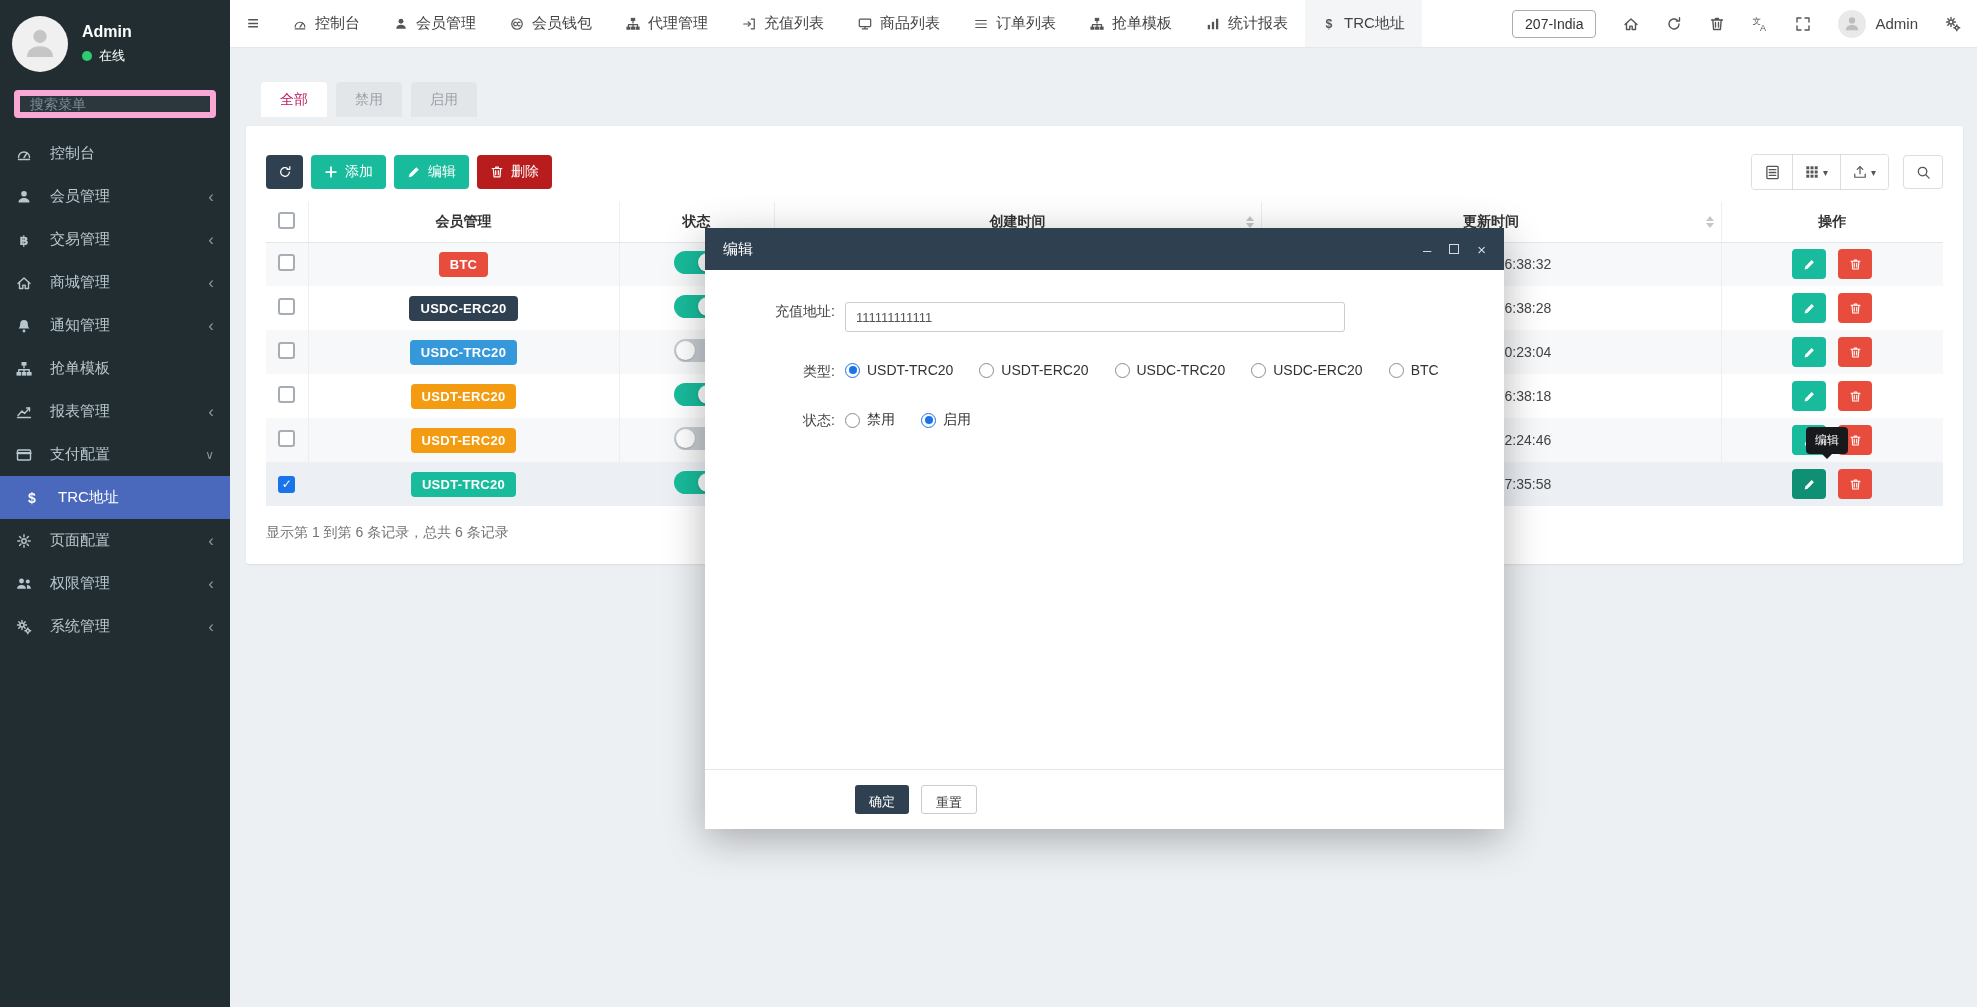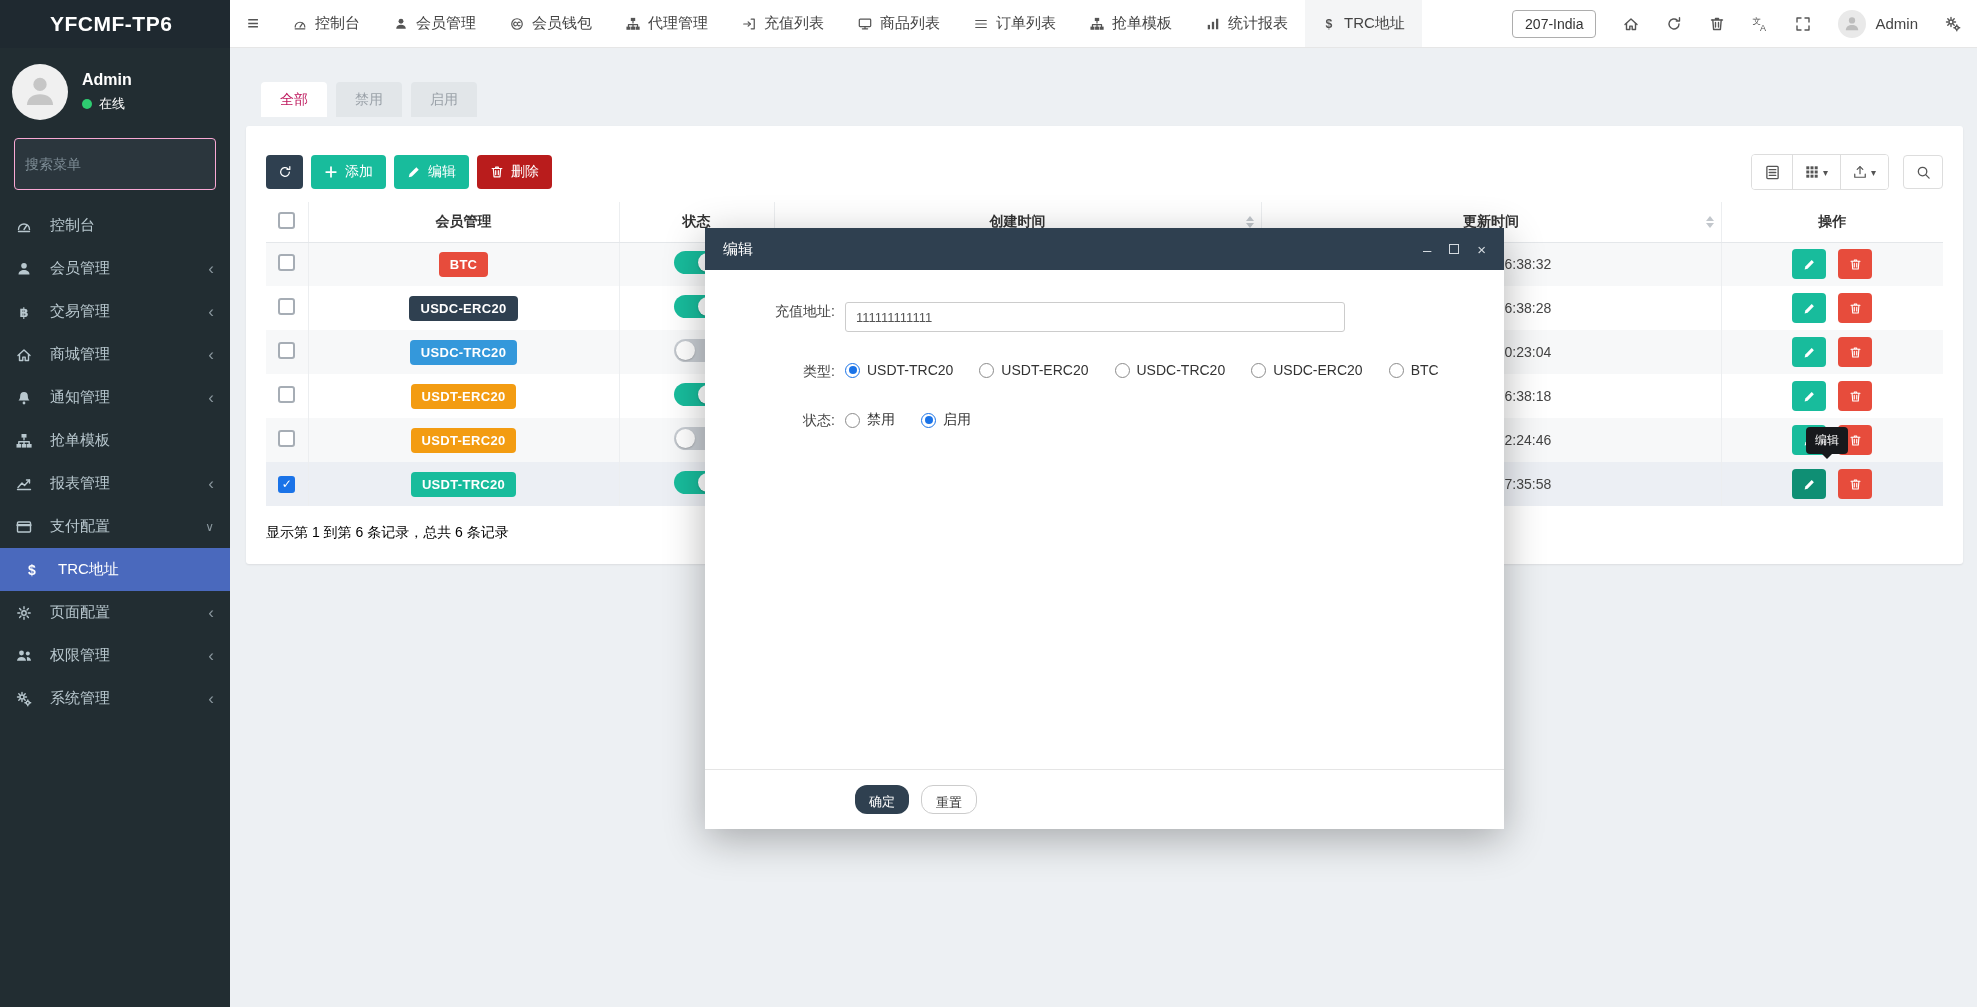--- a/index.html
+++ b/index.html
@@ -12,21 +12,21 @@
 
   
   .sidebar{position:absolute;left:0;top:0;width:230px;height:1007px;background:#222d32;color:#b8c7ce;z-index:5}
   .brand{height:48px;display:flex;align-items:center;padding-left:50px;background:#1f2930;color:#fff;font-size:21px;font-weight:bold;letter-spacing:.5px}
   .user-panel{display:flex;align-items:center;gap:14px;padding:16px 12px 10px 12px}
   .avatar-big{width:56px;height:56px;border-radius:50%;background:#f0f0f0;display:flex;align-items:center;justify-content:center;overflow:hidden}
   .avatar-big svg{width:38px;height:38px;color:#c6c6c6}
   .u-name{color:#fff;font-weight:bold;font-size:16px;margin-bottom:6px}
   .u-status{font-size:13px;color:#fff;display:flex;align-items:center;gap:7px}
   .dot{width:10px;height:10px;border-radius:50%;background:#2ecc71;display:inline-block}
-  .side-search{margin:8px 14px 14px 14px;height:52px;background:#2b363d;border:1px solid #f9a8d4;border-radius:4px;display:flex;align-items:center;padding:0 10px}
+  .side-search{margin:8px 14px 14px 14px;height:28px;background:#2b363d;border:6px solid #f9a8d4;border-radius:4px;display:flex;align-items:center;padding:0 10px}
   .side-search input{flex:1;background:transparent;border:none;outline:none;color:#aebcc4;font-size:14px;font-family:inherit}
   .side-search input::placeholder{color:#7d8c95}
   .side-search .ic{color:#7d8c95;width:14px;height:14px}
   .side-nav{margin-top:6px}
   .side-item{height:43px;display:flex;align-items:center;padding:0 16px;font-size:15px;cursor:pointer}
   .side-item .s-icon{width:24px;margin-right:10px;display:flex;align-items:center;color:#b8c7ce}
   .side-item .s-label{flex:1}
   .side-item .s-chev{font-size:17px;color:#8a979e;line-height:1}
   .side-item .s-chev.down{font-size:12px}
   .side-item.active{background:#4a69bd;color:#fff}
@@ -86,40 +86,40 @@
   .toggle{width:45px;height:23px;border-radius:12px;background:#c8cdd3;display:inline-block;position:relative;cursor:pointer}
   .toggle::after{content:'';position:absolute;top:2px;left:2px;width:19px;height:19px;border-radius:50%;background:#fff;box-shadow:0 1px 2px rgba(0,0,0,.2)}
   .toggle.on{background:#18bc9c}
   .toggle.on::after{left:auto;right:2px}
   .tail{display:block;text-align:left;padding-left:243px;white-space:nowrap;color:#444}
   .op-btn{display:inline-flex;align-items:center;justify-content:center;width:34px;height:30px;border:none;border-radius:4px;color:#fff;cursor:pointer;margin:0 4px}
   .op-btn .ic{width:13px;height:13px}
   .op-edit{background:#18bc9c}
   .op-edit.darker{background:#0f8f74}
   .op-del{background:#e74c3c}
-  .summary{margin-top:18px;font-size:14px;color:#000000}
+  .summary{margin-top:18px;font-size:14px;color:#737373}
 
   
   .modal{position:absolute;left:705px;top:228px;width:799px;height:601px;background:#fff;z-index:50;box-shadow:0 10px 40px rgba(0,0,0,.3);border-radius:2px}
   .modal-header{height:42px;background:#2f4050;color:#fff;display:flex;align-items:center;padding:0 18px;font-size:15px}
   .win-controls{margin-left:auto;display:flex;align-items:center;gap:18px;color:#d5dbe0}
   .win-controls span{cursor:pointer;font-size:15px;line-height:1;display:flex;align-items:center}
   .win-max{width:10px;height:10px;border:1.5px solid #d5dbe0}
   .modal-body{padding:26px 0 0 0}
   .f-row{display:flex;align-items:flex-start;margin-bottom:24px}
   .f-label{width:140px;text-align:right;padding-right:10px;font-size:14px;color:#444;padding-top:7px}
   .f-ctrl{padding-top:6px}
   .txt-input{width:500px;height:30px;border:1px solid #ccc;border-radius:3px;padding:0 10px;font-size:13px;color:#555;outline:none;font-family:inherit}
   .radio-wrap{display:flex;flex-wrap:wrap;column-gap:26px;row-gap:9px;max-width:600px;padding-top:6px}
   .radio{display:inline-flex;align-items:center;gap:7px;font-size:14px;color:#333;cursor:pointer}
   .rdo{width:15px;height:15px;border-radius:50%;border:1px solid #8b8b8b;background:#fff;display:inline-block;position:relative}
   .rdo.on{border:1.5px solid #1a73e8}
   .rdo.on::after{content:'';position:absolute;inset:2.5px;border-radius:50%;background:#1a73e8}
   .modal-footer{position:absolute;left:0;right:0;bottom:0;height:60px;border-top:1px solid #e5e5e5;display:flex;align-items:center;padding-left:150px;gap:12px;background:#fff}
-  .m-btn{height:29px;padding:8px 14px;border-radius:12px;font-size:13px;cursor:pointer;font-family:inherit}
+  .m-btn{height:29px;padding:8px 14px;border-radius:3px;font-size:13px;cursor:pointer;font-family:inherit}
   .m-confirm{background:#2f4050;color:#fff;border:none}
   .m-reset{background:#fff;color:#333;border:1px solid #ccc}
 
   
   .tooltip{position:absolute;left:1806px;top:427px;background:#17191c;color:#fff;font-size:12px;padding:5px 9px;border-radius:4px;z-index:60;white-space:nowrap}
   .tooltip::after{content:'';position:absolute;left:50%;bottom:-5px;transform:translateX(-50%);border-left:5px solid transparent;border-right:5px solid transparent;border-top:5px solid #17191c}
 </style>
 </head>
 <body>
 
@@ -244,21 +244,20 @@
       </g>
     </symbol>
   <symbol id="i-export" viewBox="0 0 16 16">
       <path d="M2 10.5V14h12v-3.5"></path>
       <path d="M8 2v8"></path>
       <path d="M4.8 5 8 1.8 11.2 5"></path>
     </symbol>
 </svg>
 
 <aside class="sidebar">
-  <div class="brand">YFCMF-TP6</div>
   <div class="user-panel">
     <div class="avatar-big">
         <svg viewBox="0 0 16 16">
           <use href="#i-user"></use>
         </svg>
       </div>
     <div>
       <div class="u-name">Admin</div>
       <div class="u-status">
           <span class="dot"></span>

